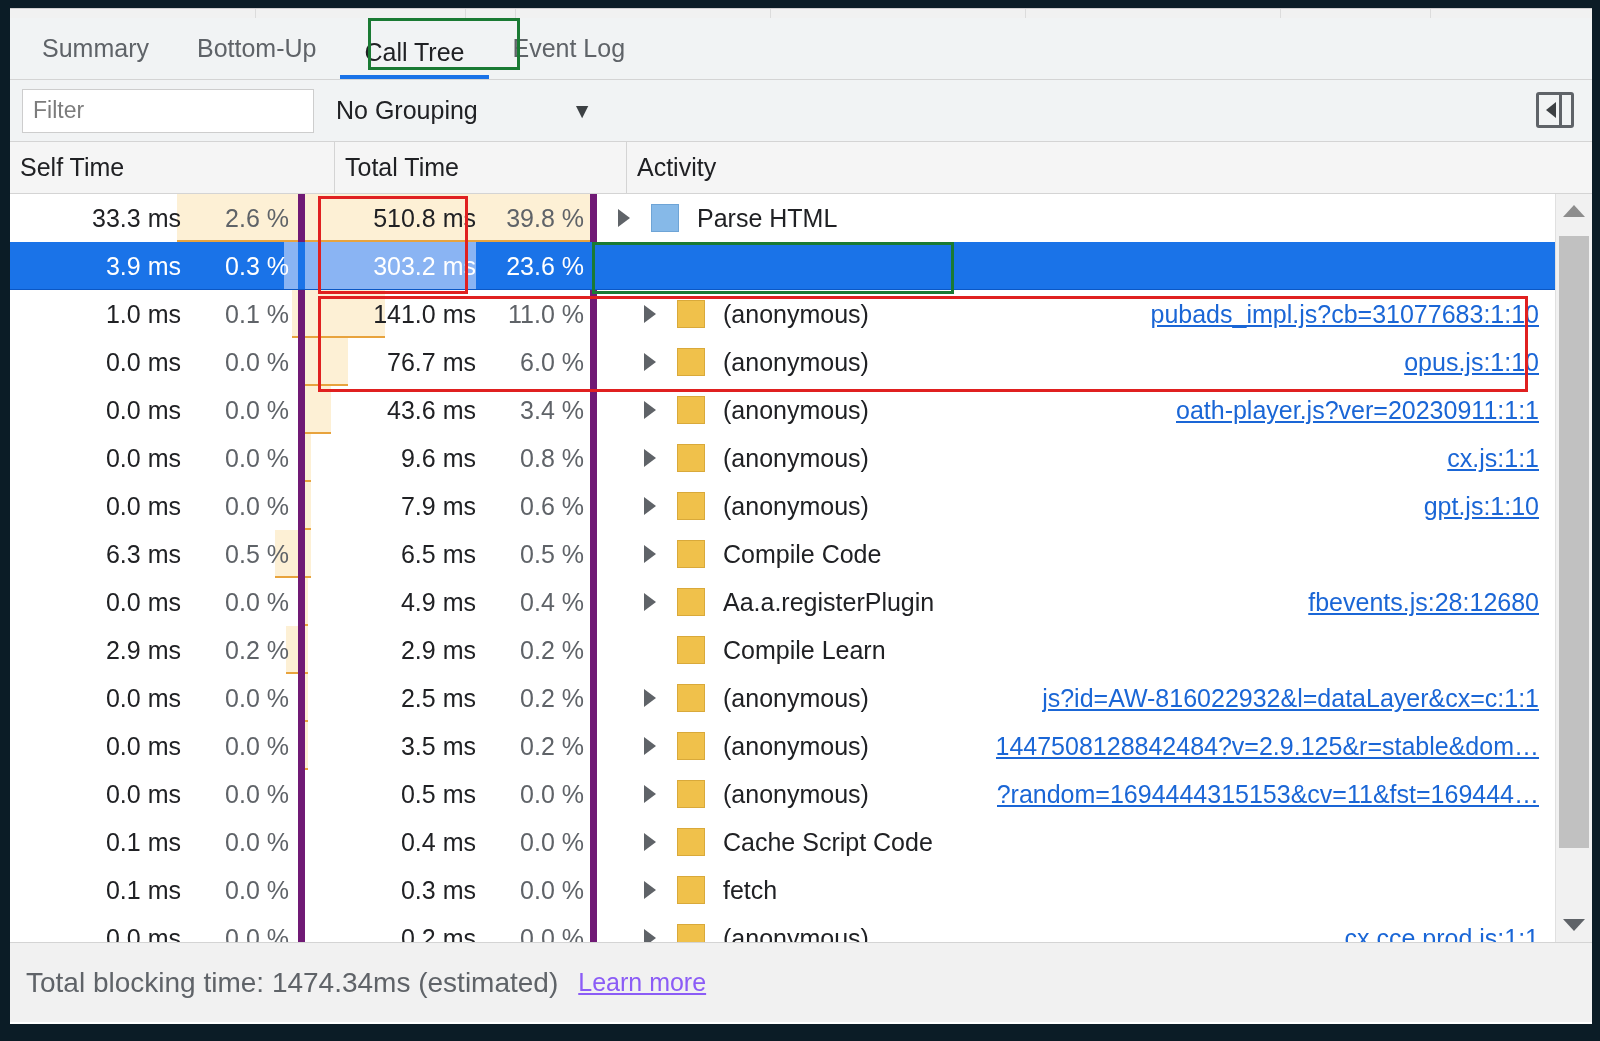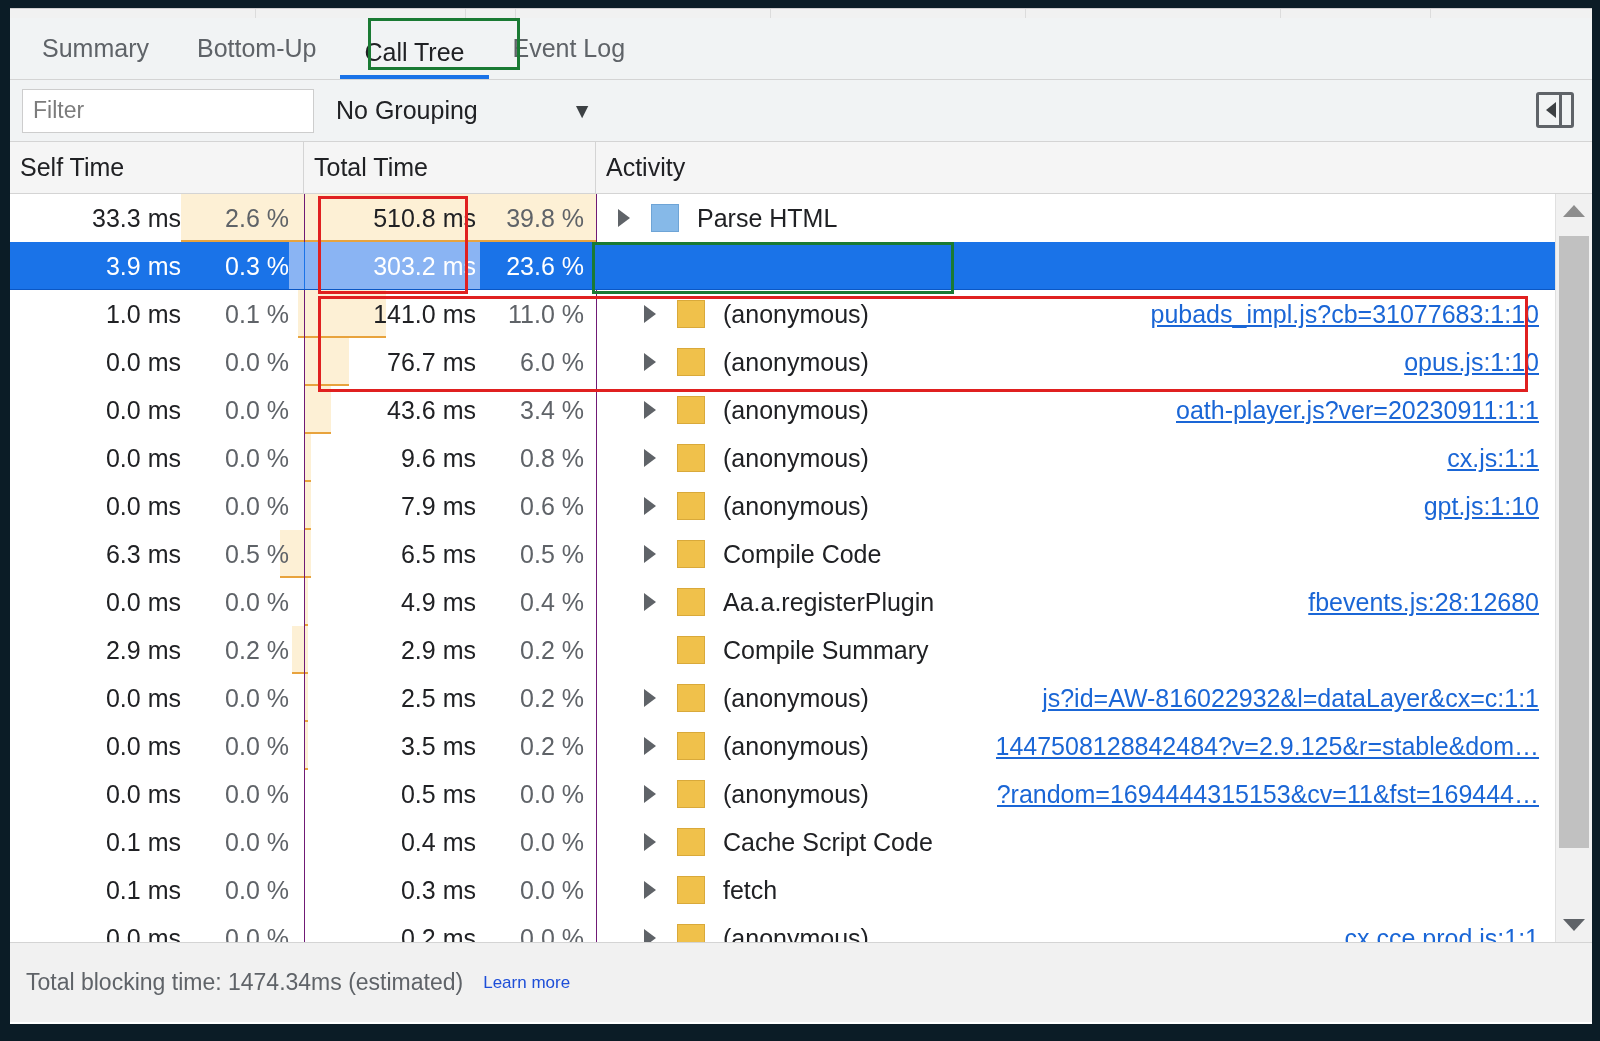--- a/index.html
+++ b/index.html
@@ -149,21 +149,21 @@
   .th {
     font-size: 25px;
     color: #202124;
     height: 100%;
     display: flex;
     align-items: center;
     padding-left: 10px;
     border-right: 1px solid #d4d4d4;
     white-space: nowrap;
   }
-  .th.self  { width: 294px; }
+  .th.self  { width: 325px; }
   .th.total { width: 292px; }
   .th.activity { flex: 1; border-right: none; }
 
   
   #rows-viewport {
     position: relative;
     height: 748px;
     overflow: hidden;
     background: #ffffff;
   }
@@ -182,21 +182,21 @@
   .row.selected { background: #1a73e8; }
 
   .cell {
     position: relative;
     display: flex;
     align-items: center;
     overflow: hidden;
   }
   .cell.num {
     width: 295px;
-    border-right: 1px solid #701a75;
+    border-right: 7px solid #701a75;
   }
   .cell.num.total { width: 292px; }
 
   .bar {
     position: absolute;
     top: 0; bottom: 0;
     left: 0;
     background: #fdf0d5;
     border-bottom: 2px solid #e8a33d;
   }
@@ -327,28 +327,29 @@
   #statusbar {
     position: relative;
     height: 80px;
     background: #f1f1f1;
     border-top: 1px solid #d4d4d4;
     display: flex;
     align-items: center;
     padding-left: 16px;
   }
   #status-text {
-    font-size: 23px;
+    font-size: 28px;
     color: #5f6368;
     white-space: nowrap;
   }
   #learn-more {
     margin-left: 20px;
-    font-size: 17px;
-    color: #1d4ed8;
+    font-size: 25px;
+    color: #8b5cf6;
+    text-decoration: underline;
     cursor: default;
   }
 
   
   .anno {
     position: absolute;
     pointer-events: none;
     z-index: 50;
   }
   .anno.red   { border: 3px solid #e02020; }
@@ -572,21 +573,21 @@
             <div class="cell num total">
               <div class="bar" style="width: 1%;"></div>
               <span class="val ms">2.9 ms</span>
               <span class="val pct">0.2 %</span>
             </div>
             <div class="cell activity" style="padding-left: 40px;">
               <span class="twisty empty">
                 <i></i>
               </span>
               <span class="swatch"></span>
-              <span class="aname">Compile Summary</span>
+              <span class="aname">Compile Learn</span>
             </div>
           </div>
           <div class="row">
             <div class="cell num">
               <span class="val ms">0.0 ms</span>
               <span class="val pct">0.0 %</span>
             </div>
             <div class="cell num total">
               <div class="bar" style="width: 1%;"></div>
               <span class="val ms">2.5 ms</span>

